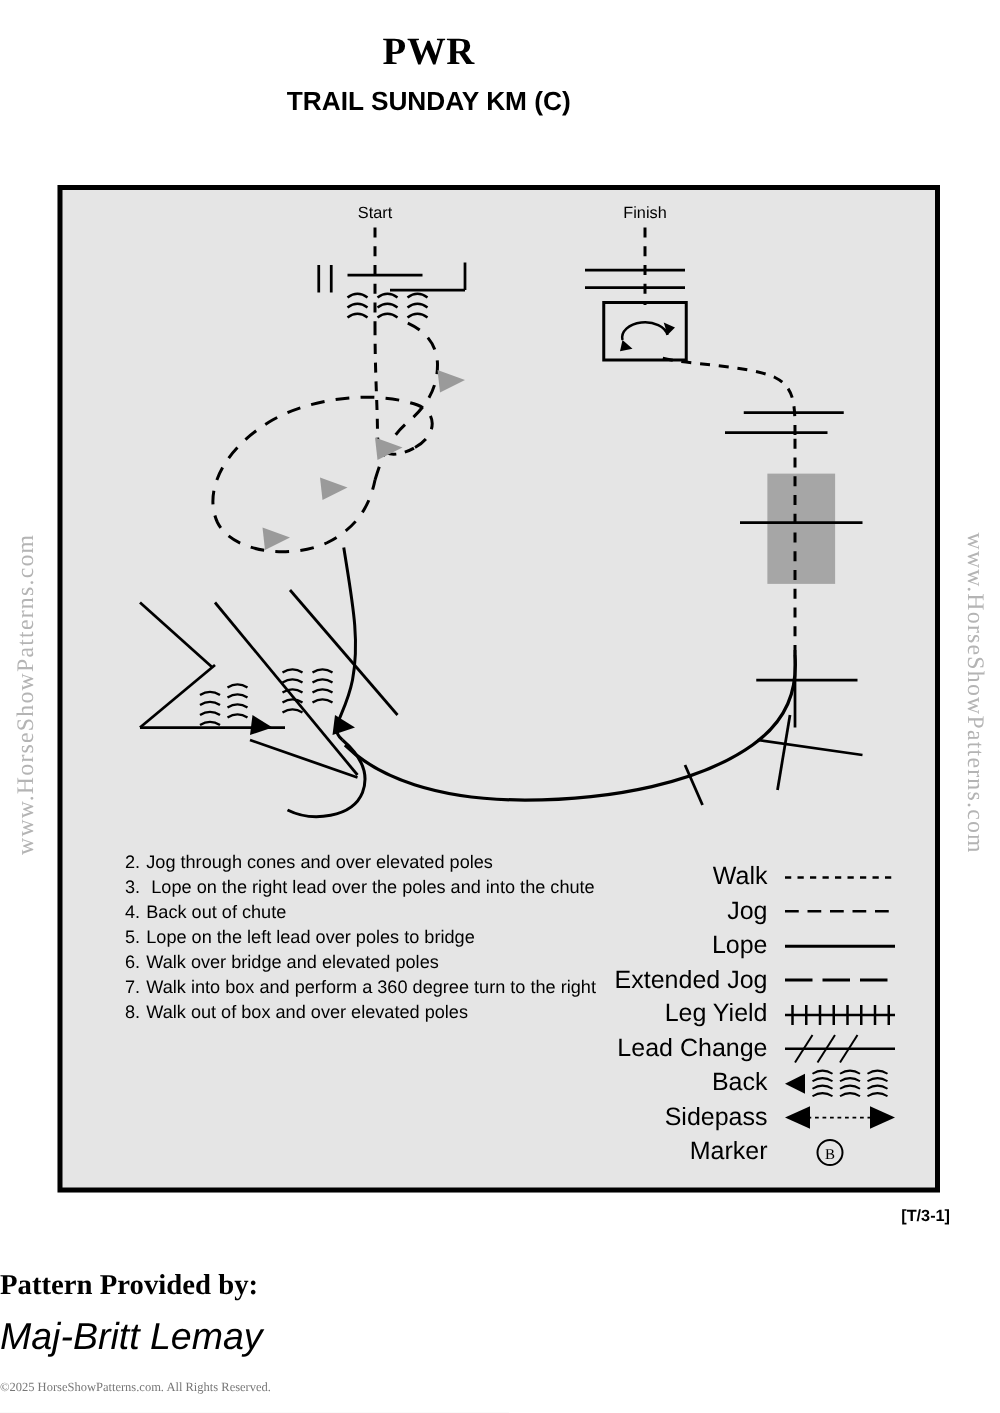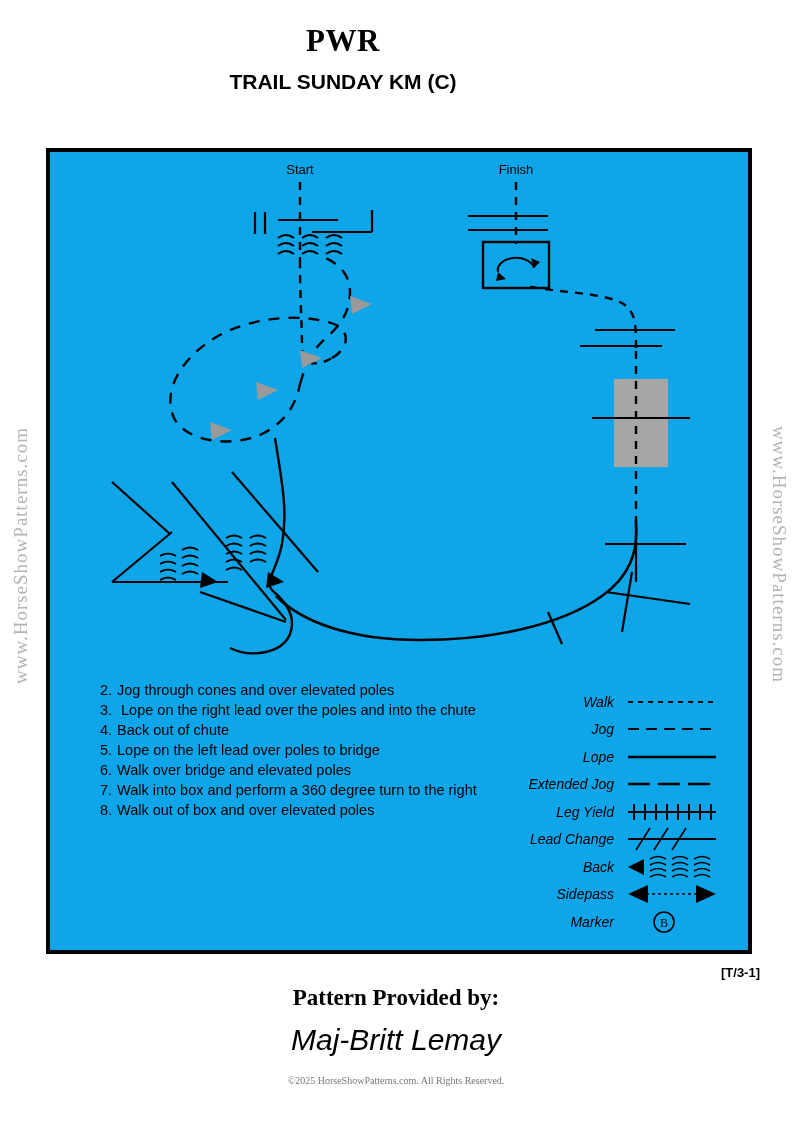--- a/index.html
+++ b/index.html
@@ -76,21 +76,21 @@
   }
 
   
   .frame {
     position: absolute;
     left: 46px;
     top: 148px;
     width: 706px;
     height: 806px;
     border: 4px solid #000000;
-    background: #0ea5e9;
+    background: #e5e5e5;
     box-sizing: border-box;
   }
   .diagram {
     position: absolute;
     left: 0; top: 0;
     width: 698px;
     height: 798px;
   }
 
   
@@ -117,25 +117,24 @@
     top: 536px;
     width: 250px;
   }
   .legend-row {
     display: flex;
     align-items: center;
     justify-content: flex-end;
     height: 27.5px;
   }
   .legend-label {
-    font-size: 14px;
+    font-size: 20px;
     text-align: right;
     padding-right: 10px;
     white-space: nowrap;
-    font-style: italic;
   }
   .legend-swatch {
     width: 96px;
     height: 26px;
     position: relative;
     flex: 0 0 96px;
   }
 
   
   .page-code {
@@ -144,23 +143,23 @@
     top: 965px;
     font-size: 13px;
     font-weight: bold;
     font-family: "Liberation Sans", sans-serif;
   }
 
   
   .footer {
     position: absolute;
     left: 0;
-    top: 985px;
+    top: 1015px;
     width: 792px;
-    text-align: center;
+    text-align: left;
   }
   .provided-by {
     font-family: "Liberation Serif", serif;
     font-weight: bold;
     font-size: 23px;
   }
   .provider-name {
     font-family: "Liberation Sans", sans-serif;
     font-style: italic;
     font-size: 30px;

